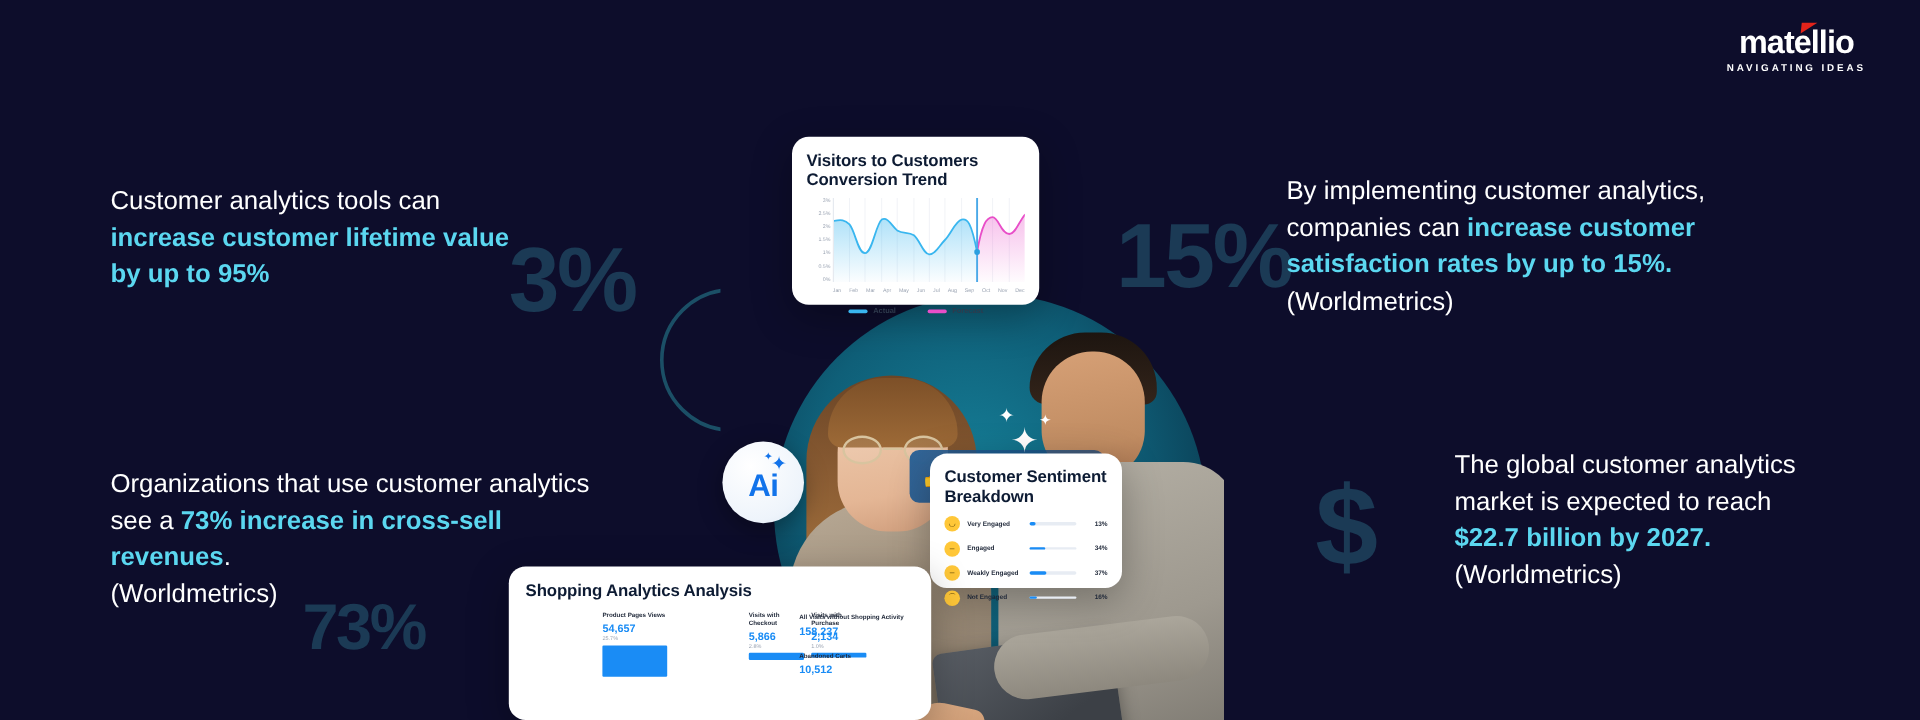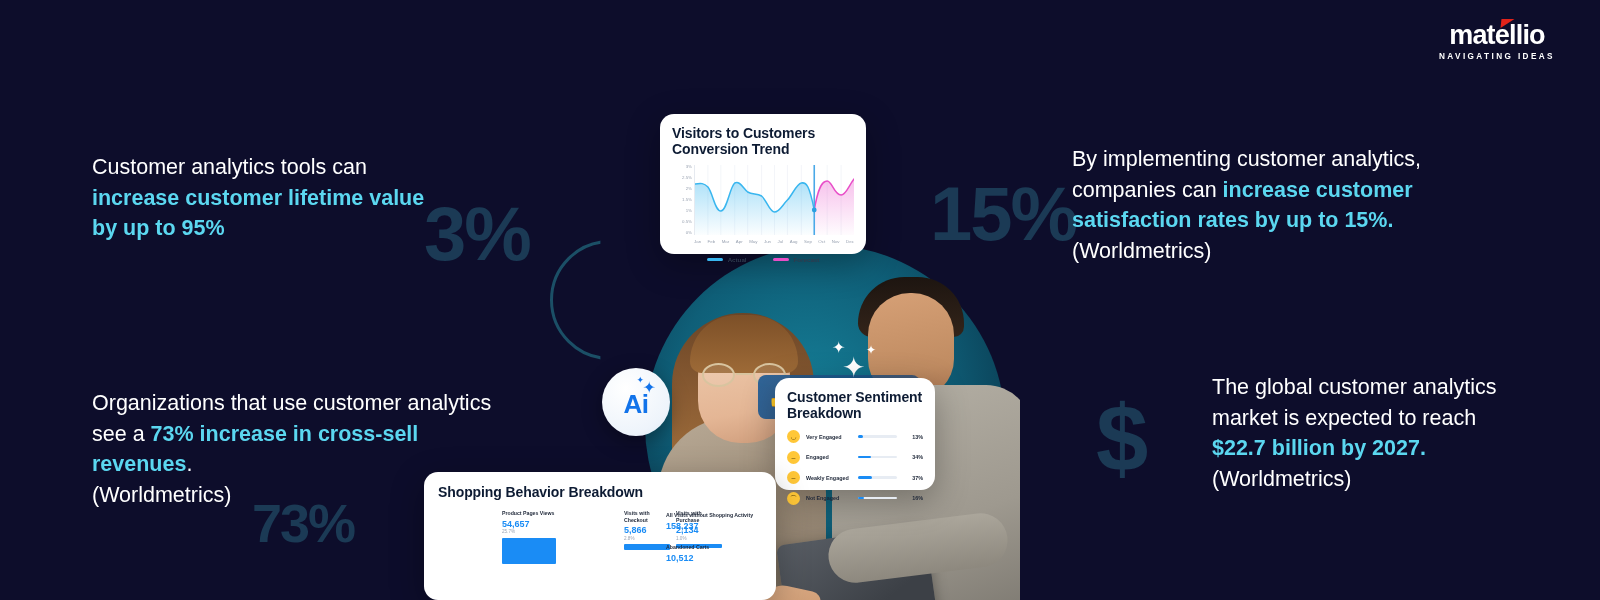--- a/index.html
+++ b/index.html
@@ -414,21 +414,21 @@
         <span class="sent-label">Not Engaged</span>
         <span class="sent-bar">
             <i style="width:16%"></i>
           </span>
         <span class="sent-val">16%</span>
       </div>
     </div>
   </div>
 
   <div class="card card-shop">
-    <div class="card-title">Shopping Behavior Breakdown</div>
+    <div class="card-title">Shopping Analytics Analysis</div>
     <div class="funnel">
 
 
       <div class="fn-col" style="left:64px; width:54px; height:84px;">
         <div class="fn-name">Product Pages Views</div>
         <div class="fn-num">54,657</div>
         <div class="fn-pct">25.7%</div>
         <div class="fn-bar" style="height:26px"></div>
       </div>
 

